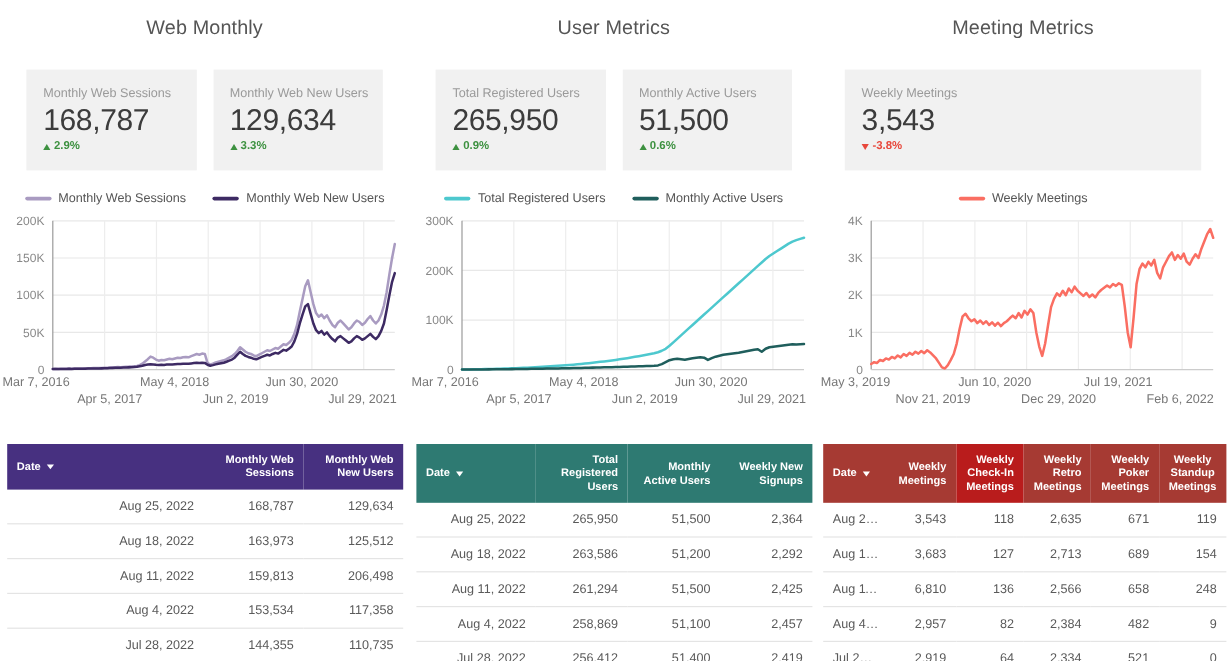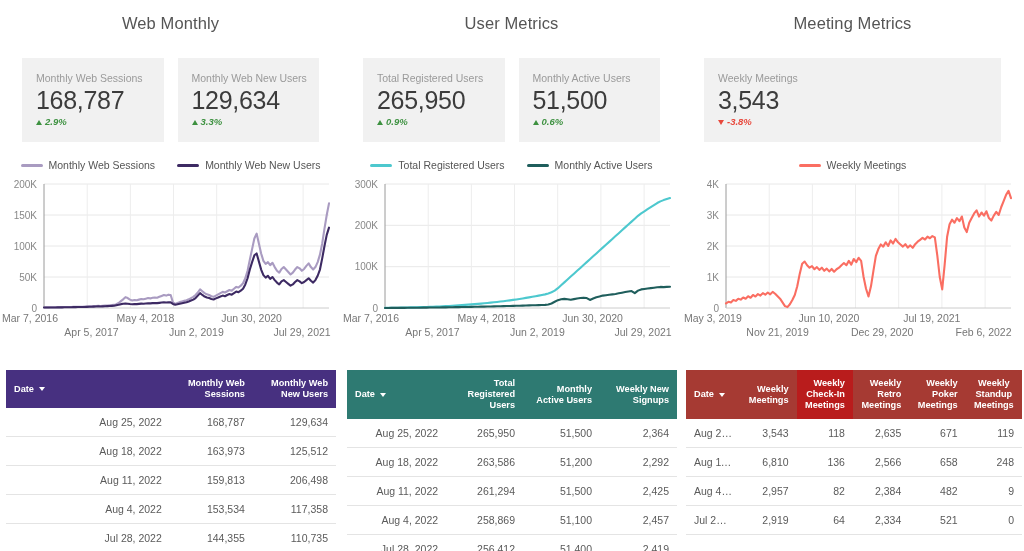--- a/index.html
+++ b/index.html
@@ -67,21 +67,20 @@
     font-weight: 400;
     letter-spacing: -.3px;
   }
   .kpi-delta {
     font-size: 9.5px;
     line-height: 14px;
     font-weight: 700;
     display: flex;
     align-items: center;
     gap: 3px;
-    font-style: italic;
   }
   .kpi-delta.up   { color: #3d9140; }
   .kpi-delta.down { color: #e8483c; }
   .arrow {
     display: inline-block;
     width: 0; height: 0;
     border-left: 3px solid transparent;
     border-right: 3px solid transparent;
   }
   .arrow.up   { border-bottom: 5px solid #3d9140; }
@@ -417,20 +416,28 @@
         <tbody>
           <tr>
             <td class="first">Aug 25,...</td>
             <td>3,543</td>
             <td>118</td>
             <td>2,635</td>
             <td>671</td>
             <td>119</td>
           </tr>
           <tr>
+            <td class="first">Aug 18,...</td>
+            <td>3,683</td>
+            <td>127</td>
+            <td>2,713</td>
+            <td>689</td>
+            <td>154</td>
+          </tr>
+          <tr>
             <td class="first">Aug 11,...</td>
             <td>6,810</td>
             <td>136</td>
             <td>2,566</td>
             <td>658</td>
             <td>248</td>
           </tr>
           <tr>
             <td class="first">Aug 4, ...</td>
             <td>2,957</td>

